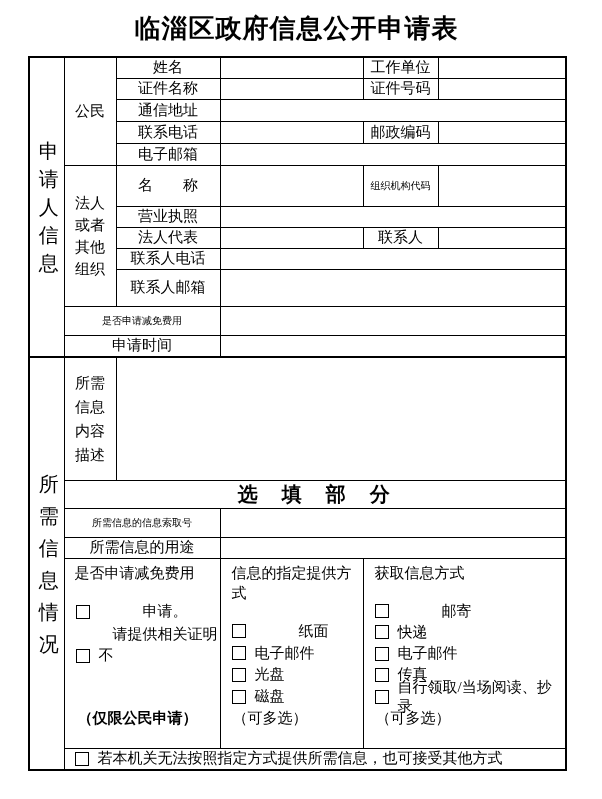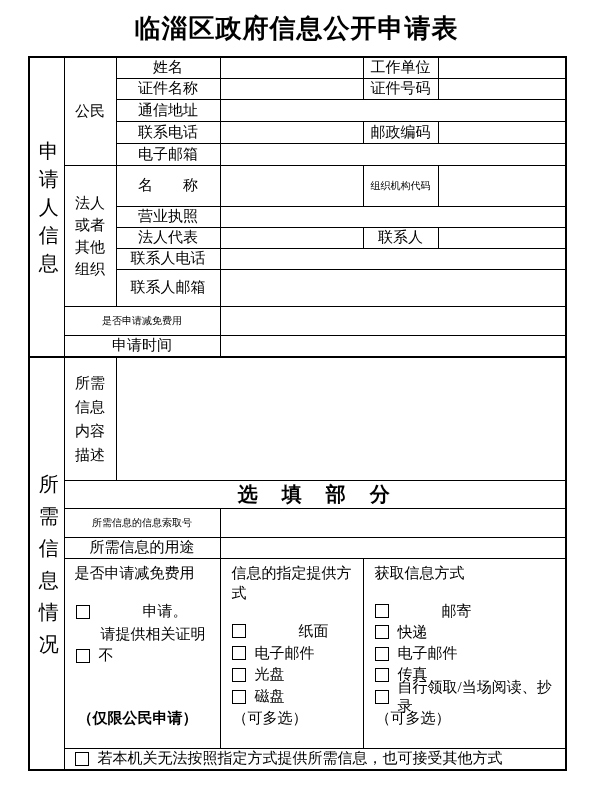--- a/index.html
+++ b/index.html
@@ -44,21 +44,21 @@
   td.cbcell{vertical-align:top;}
   .cbcol{
     display:flex;flex-direction:column;
     height:189px;box-sizing:border-box;
     padding:4px 2px 20px 0;
   }
   .cbhead{line-height:20px;padding-left:11px;}
   .cbhead.ind{padding-left:10px;}
   .optrow{display:flex;align-items:center;height:22px;padding-left:11px;}
   .optrow.first{margin-top:18px;gap:44px;}
-  .optnote{line-height:22px;padding-left:36px;}
+  .optnote{line-height:22px;padding-left:48px;}
   .cbfoot{margin-top:auto;padding-left:12px;line-height:20px;}
   .cbfoot.ind{padding-left:13px;font-weight:bold;}
   .cb{
     display:inline-block;width:12px;height:12px;
     border:1px solid #000;margin-right:9px;flex:0 0 auto;
     background:#fff;
   }
   .lastrow{display:flex;align-items:center;padding-left:10px;}
 </style>
 </head>

